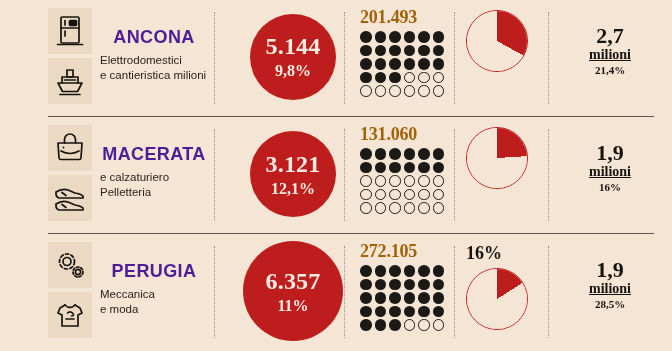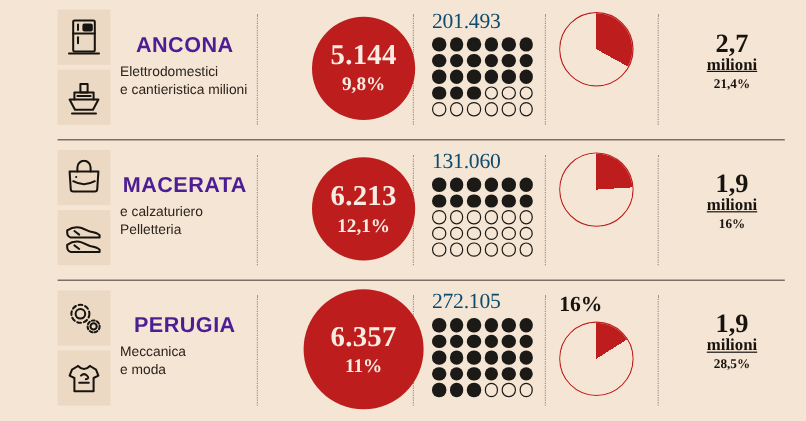--- a/index.html
+++ b/index.html
@@ -91,21 +91,21 @@
     border-left: 1.5px dotted #9c9184;
   }
   .vsep.s1 { left: 214px; }
   .vsep.s2 { left: 344px; }
   .vsep.s3 { left: 454px; }
   .vsep.s4 { left: 548px; }
 
   
   .bubble-col {
     position: absolute;
-    left: 253px;
+    left: 243px;
     top: 7px;
     width: 100px;
     height: 100px;
   }
   .bubble {
     position: absolute;
     border-radius: 50%;
     background: #be1d1d;
     display: flex;
     flex-direction: column;
@@ -130,23 +130,23 @@
 
   
   .dots-col {
     position: absolute;
     left: 360px;
     top: 8px;
     width: 92px;
   }
   .dots-number {
     font-family: "Liberation Serif", serif;
-    font-weight: normal;
+    font-weight: bold;
     font-size: 18px;
-    color: #0c4a6e;
+    color: #a16207;
     letter-spacing: -0.2px;
     line-height: 1;
     margin-bottom: 5px;
   }
   .dot-grid {
     display: grid;
     grid-template-columns: repeat(6, 14.5px);
     grid-auto-rows: 13.5px;
   }
   .dot {
@@ -337,21 +337,21 @@
           <div>e calzaturiero</div>
           <div>Pelletteria</div>
         </div>
       </div>
       <div class="vsep s1"></div>
       <div class="vsep s2"></div>
       <div class="vsep s3"></div>
       <div class="vsep s4"></div>
       <div class="bubble-col">
         <div class="bubble" style="width: 86px; height: 86px; left: 7px; top: 7px;">
-          <div class="bubble-value">6.213</div>
+          <div class="bubble-value">3.121</div>
           <div class="bubble-pct">12,1%</div>
         </div>
       </div>
       <div class="dots-col">
         <div class="dots-number">131.060</div>
         <div class="dot-grid">
           <div class="dot full"></div>
           <div class="dot full"></div>
           <div class="dot full"></div>
           <div class="dot full"></div>

